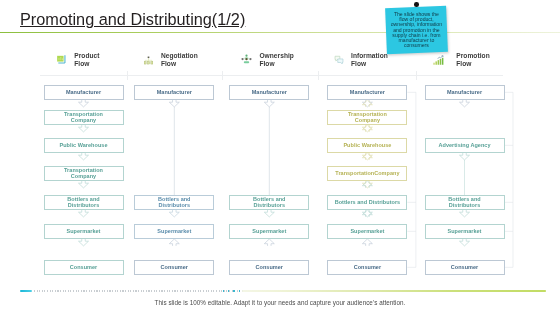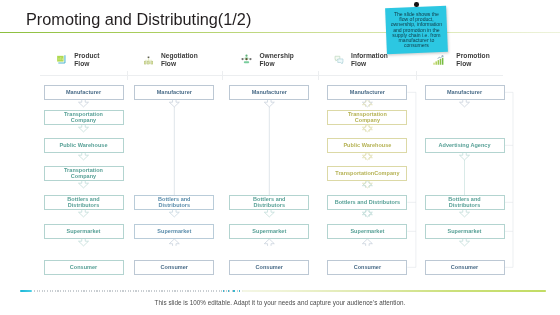--- a/index.html
+++ b/index.html
@@ -1,18 +1,18 @@
 <!DOCTYPE html>
 <html><head>
 <meta charset="utf-8">
 <style>
   html,body{margin:0;padding:0;}
   body{width:560px;height:315px;background:#ffffff;font-family:"Liberation Sans",sans-serif;overflow:hidden;position:relative;}
   #slide{position:absolute;left:0;top:0;width:560px;height:315px;background:#fff;}
-  .title{position:absolute;left:26px;top:11px;font-size:16.3px;color:#231f20;letter-spacing:0;line-height:16px;white-space:nowrap;}
+  .title{position:absolute;left:20px;top:11px;font-size:16.3px;color:#231f20;letter-spacing:0;line-height:16px;white-space:nowrap;text-decoration:underline;}
   .title-rule{position:absolute;left:0;top:32px;width:560px;height:1px;
     background:linear-gradient(90deg,#8cbf3f 0%,#a9cd5c 25%,#cfe09a 60%,#eef3dc 100%);}
 
   
   .col-head{position:absolute;top:50px;height:20px;}
   .col-head .ico{position:absolute;left:0;top:1px;width:13px;height:13px;}
   .col-head .lbl{position:absolute;left:19px;top:2.2px;font-size:6.6px;font-weight:bold;color:#3b3b3b;line-height:8.3px;letter-spacing:0.05px;white-space:nowrap;}
 
   
   .node{position:absolute;box-sizing:border-box;border:0.8px solid #b3d4d0;background:#fff;

